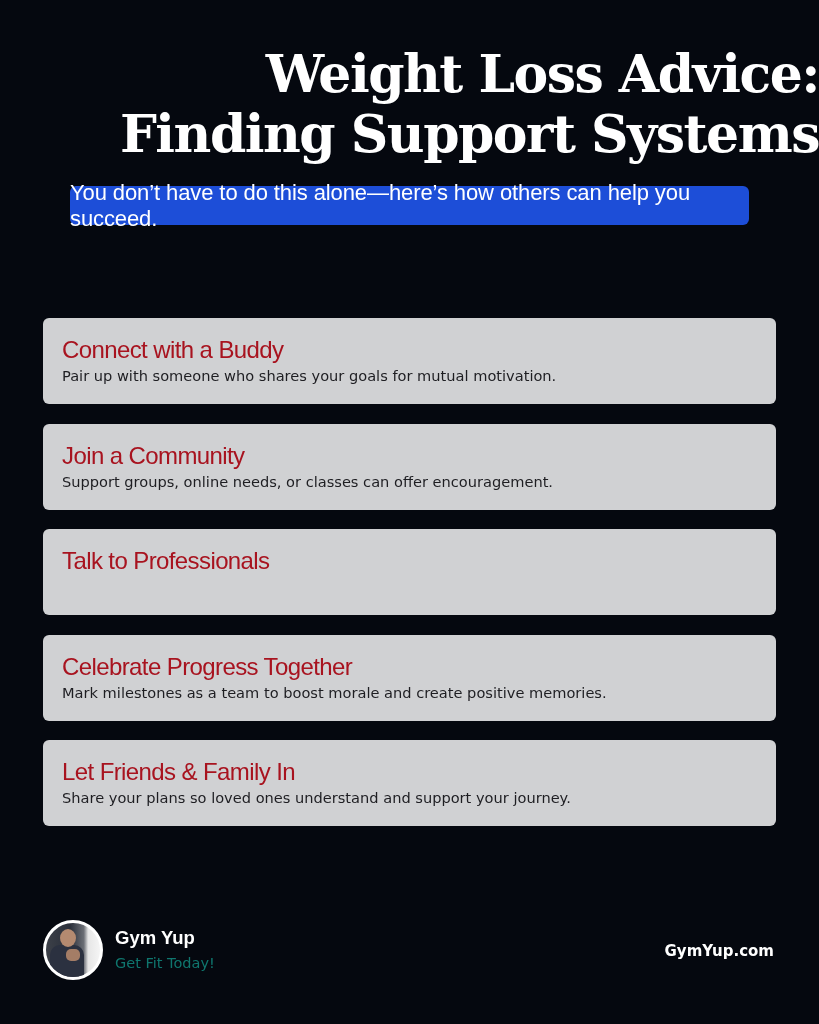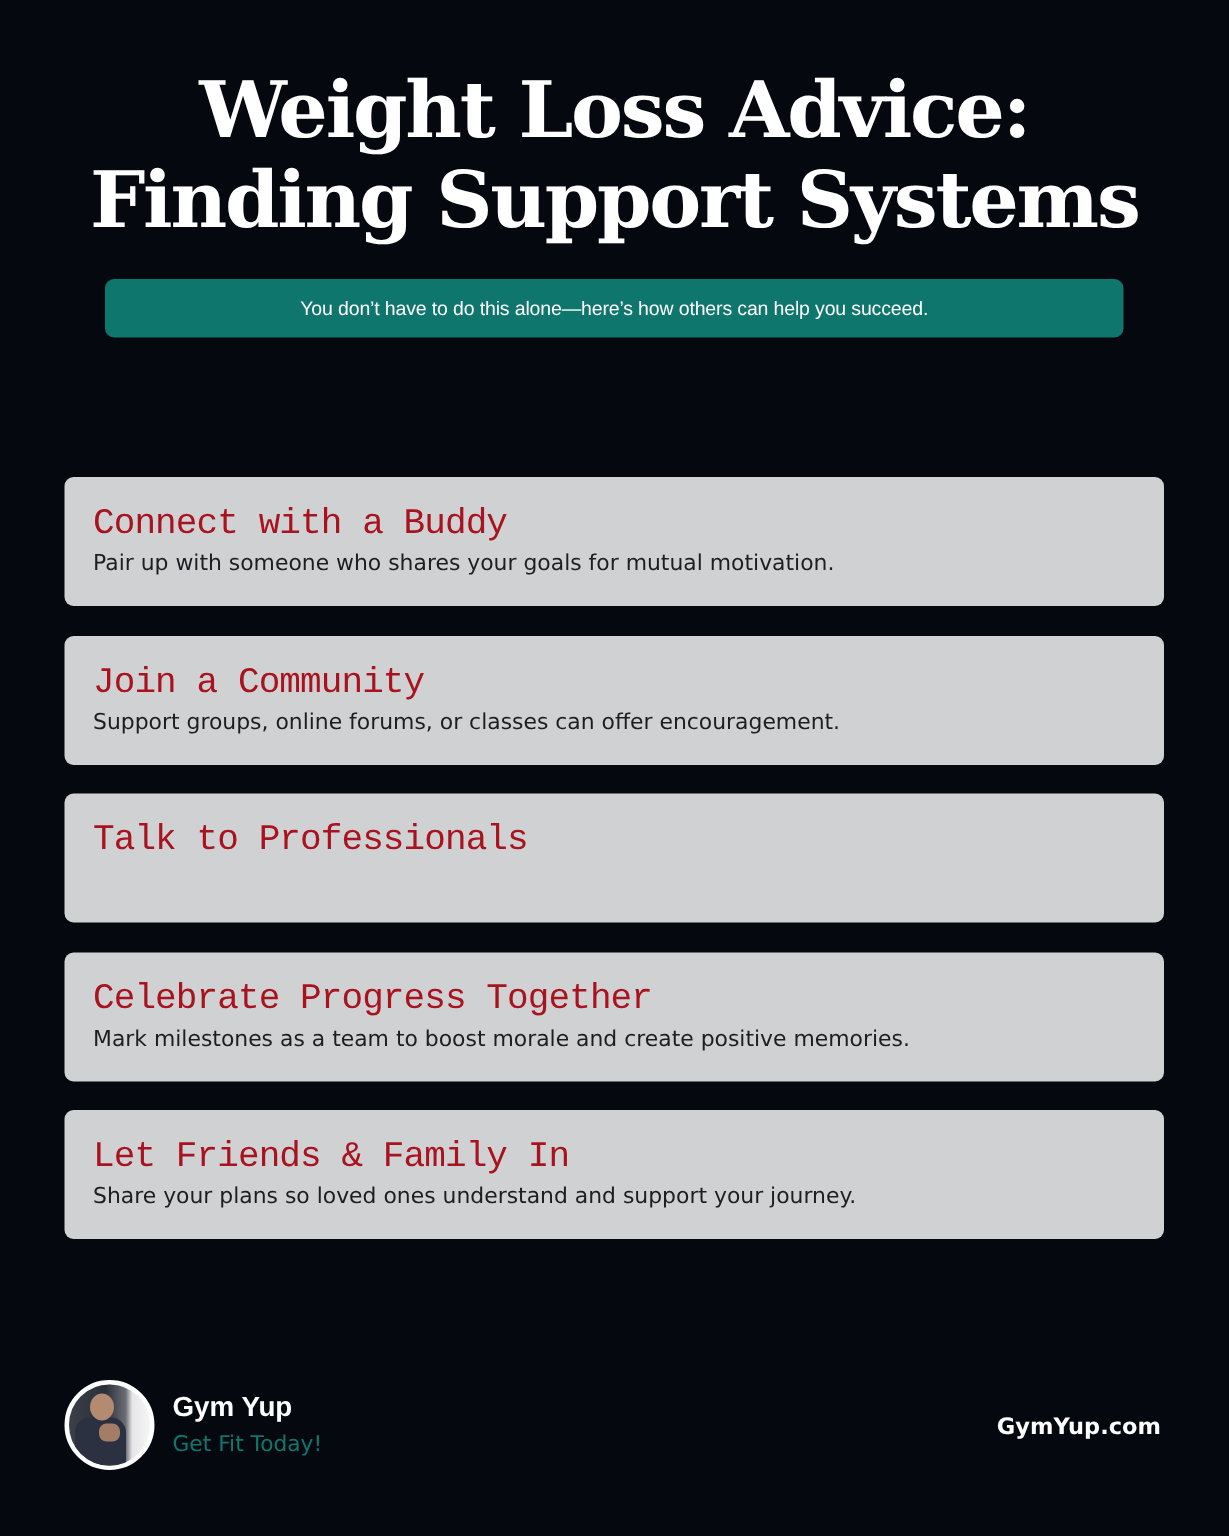--- a/index.html
+++ b/index.html
@@ -10,54 +10,54 @@
     }
     body {
       position: relative;
       font-family: "DejaVu Sans", sans-serif;
       color: #ffffff;
     }
     .title {
       position: absolute;
       left: 0; right: 0;
       top: 44px;
-      text-align: center;
+      text-align: right;
       font-family: "DejaVu Serif", "Liberation Serif", serif;
       color: #ffffff;
       font-size: 52px;
       line-height: 60px;
       letter-spacing: -1.5px;
     }
     .title .line { display: block; }
     .banner {
       position: absolute;
       left: 70px; top: 186px;
       width: 679px; height: 39px;
-      background: #0f766e;
+      background: #1d4ed8;
       border-radius: 6px;
       display: flex; align-items: center; justify-content: center;
       font-family: "Liberation Sans", sans-serif;
-      font-size: 13px;
+      font-size: 22px;
       color: #ffffff;
       letter-spacing: -0.1px;
     }
     .cards {
       position: absolute;
       left: 43px; top: 318px;
       width: 733px;
     }
     .card {
       height: 86px;
       background: #d0d1d3;
       border-radius: 6px;
       margin-bottom: 19.5px;
       padding: 18px 0 0 19px;
     }
     .card-title {
-      font-family: Liberation Mono, monospace;
+      font-family: Liberation Sans, sans-serif;
       color: #a8131f;
       font-size: 24px;
       line-height: 28px;
       letter-spacing: -0.6px;
     }
     .card-desc {
       font-family: "DejaVu Sans", sans-serif;
       color: #1e1e22;
       font-size: 14.6px;
       line-height: 22px;
@@ -127,21 +127,21 @@
   <span>You don’t have to do this alone—here’s how others can help you succeed.</span>
 </div>
 
 <div class="cards">
   <div class="card">
     <div class="card-title">Connect with a Buddy</div>
     <div class="card-desc">Pair up with someone who shares your goals for mutual motivation.</div>
   </div>
   <div class="card">
     <div class="card-title">Join a Community</div>
-    <div class="card-desc">Support groups, online forums, or classes can offer encouragement.</div>
+    <div class="card-desc">Support groups, online needs, or classes can offer encouragement.</div>
   </div>
   <div class="card">
     <div class="card-title">Talk to Professionals</div>
   </div>
   <div class="card">
     <div class="card-title">Celebrate Progress Together</div>
     <div class="card-desc">Mark milestones as a team to boost morale and create positive memories.</div>
   </div>
   <div class="card">
     <div class="card-title">Let Friends &amp; Family In</div>

